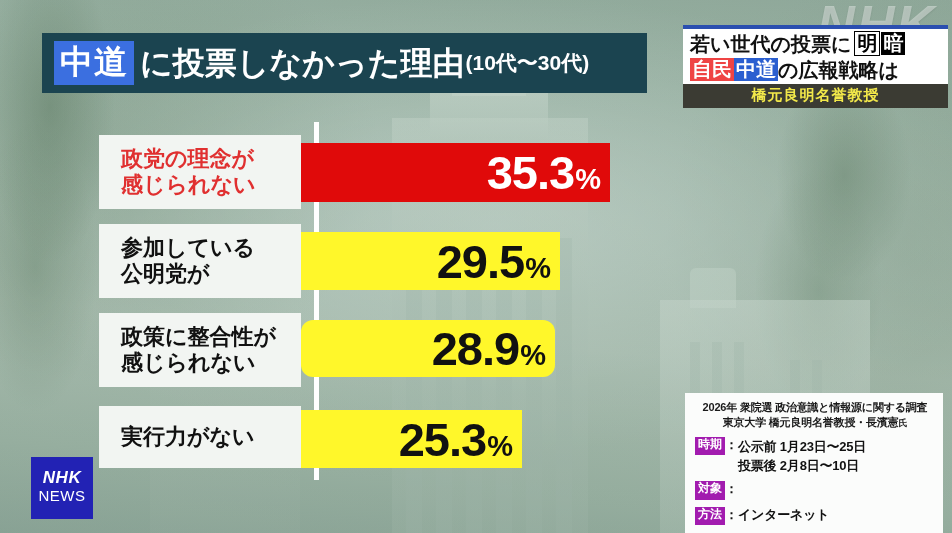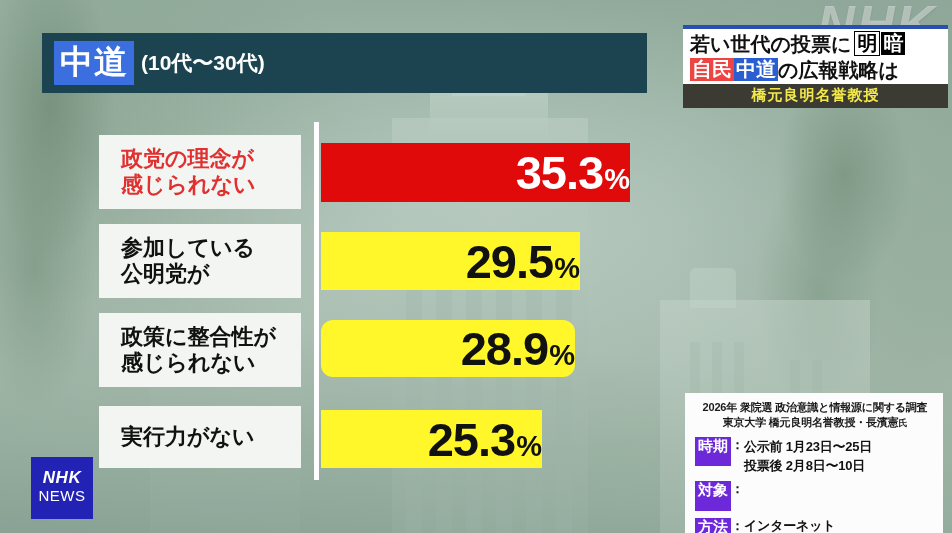--- a/index.html
+++ b/index.html
@@ -123,22 +123,22 @@
   .cat-label {
     position:absolute; left:99px;
     background:#f2f5f2; display:flex; flex-direction:column; justify-content:center;
     padding:6px 0 6px 22px; width:202px;
   }
   .cat-label .l {
     font-weight:bold; font-size:22px; line-height:1.18; color:#111; letter-spacing:0px;
   }
   .cat-label.accent .l { color:#e03030; }
   .bar {
-    position:absolute; left:321px; display:flex; align-items:center;
-    justify-content:flex-end; 
+    position:absolute; left:301px; display:flex; align-items:center;
+    justify-content:flex-end; padding-right:9px;
   }
   .bar .val {
     font-weight:bold; line-height:1; display:flex; align-items:baseline;
   }
   .bar .num { font-size:47px; letter-spacing:-1px; }
   .bar .pct { font-size:29px; margin-left:1px; }
   .bar.red { background:#e00a0a; }
   .bar.red .val { color:#fff; }
   .bar.yellow { background:#fff72a; }
   .bar.yellow .val { color:#111; }
@@ -148,22 +148,22 @@
     position:absolute; left:685px; top:393px; width:258px;
     background:#fbfcfb; padding:7px 8px 9px 10px;
   }
   #survey-box .sv-h {
     text-align:center; color:#1a1a1a; font-weight:bold; font-size:11px; line-height:1.35;
     letter-spacing:-.2px;
   }
   #survey-box .sv-h .small { font-size:9px; }
   .sv-row { display:flex; align-items:flex-start; margin-top:7px; }
   .sv-tag {
-    background:#6d28d9; color:#fff; font-weight:bold; font-size:15px;
-    padding:1px 3px 12px 3px; line-height:1.1; flex:0 0 auto;
+    background:#a21caf; color:#fff; font-weight:bold; font-size:12px;
+    padding:1px 3px 4px 3px; line-height:1.1; flex:0 0 auto;
   }
   .sv-colon { font-weight:bold; font-size:13px; color:#111; margin:0 0px; line-height:1.2; }
   .sv-val { font-weight:bold; font-size:13px; color:#111; line-height:1.3; letter-spacing:-.2px; }
 
   
   #nhk-logo {
     position:absolute; left:31px; top:457px; width:62px; height:62px;
     background:#2222b4; display:flex; flex-direction:column;
     align-items:center; justify-content:center; color:#fff;
   }
@@ -199,20 +199,21 @@
     <div class="col" style="left:130px; top:60px; width:10px; height:100px;"></div>
     <div class="col" style="left:152px; top:60px; width:10px; height:100px;"></div>
   </div>
   <div class="bg-tint"></div>
 </div>
 
 <div id="nhk-watermark">NHK</div>
 
 <div id="title-banner">
   <span class="hl">中道</span>
+  <span class="main-t">に投票しなかった理由</span>
   <span class="sub-t">(10代〜30代)</span>
 </div>
 
 <div id="headline-box">
   <div class="topline"></div>
   <div class="hl-body">
     <div class="hl-row">
       <span class="hl-txt">若い世代の投票に</span>
       <span class="chip chip-white">明</span>
       <span class="chip chip-black">暗</span>

